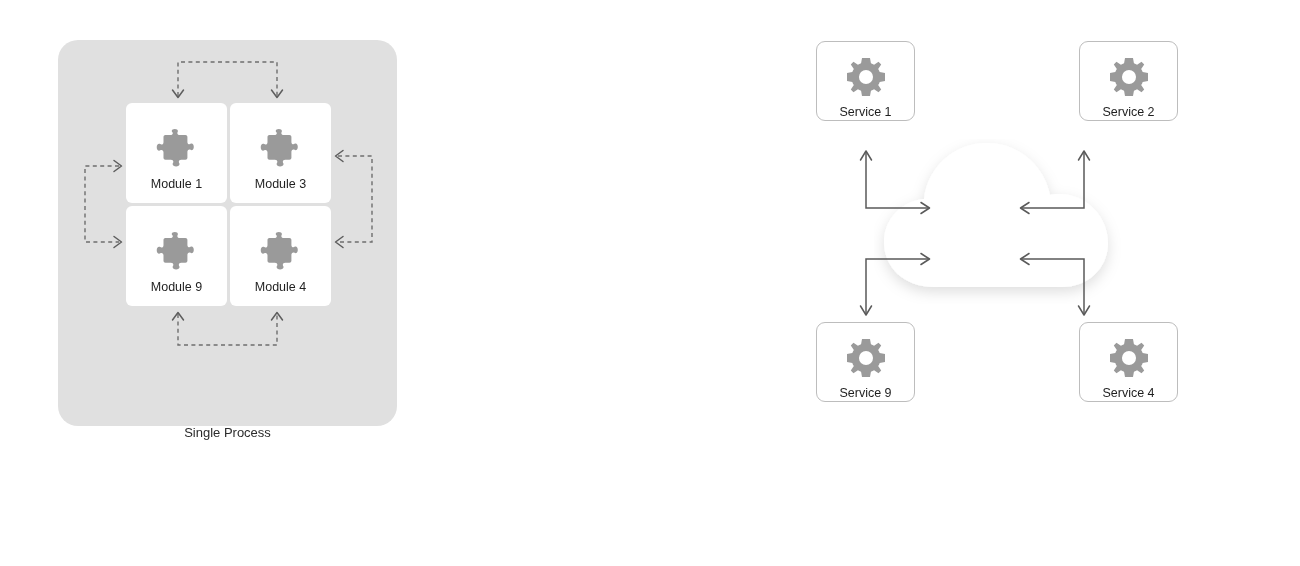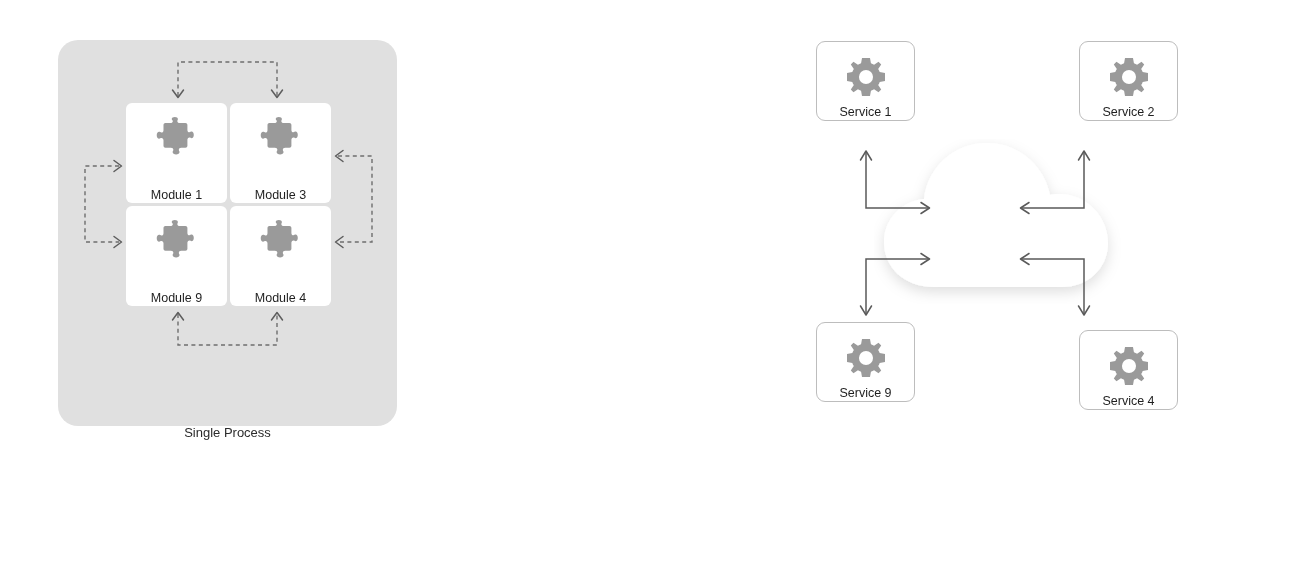--- a/index.html
+++ b/index.html
@@ -77,21 +77,21 @@
     gap: 3px;
   }
 
   .module-card {
     background: #ffffff;
     border-radius: 6px;
     position: relative;
     display: flex;
     flex-direction: column;
     align-items: center;
-    justify-content: space-between;
+    justify-content: center;
     padding-top: 14px;
     box-sizing: border-box;
   }
 
   .puzzle-icon { width: 44px; height: 42px; display: block; }
   .puzzle-icon path { fill: #9a9a9a; }
 
   .module-label {
     font-size: 12.5px;
     color: #1f1f1f;
@@ -136,21 +136,21 @@
     box-sizing: border-box;
     display: flex;
     flex-direction: column;
     align-items: center;
     justify-content: flex-start;
     padding-top: 16px;
   }
   .svc-1 { left: 166px; top: 41px; }
   .svc-2 { left: 429px; top: 41px; }
   .svc-3 { left: 166px; top: 322px; }
-  .svc-4 { left: 429px; top: 330px; justify-content: center; }
+  .svc-4 { left: 429px; top: 322px; justify-content: center; }
 
   .gear-icon { width: 38px; height: 38px; display: block; }
   .gear-icon path, .gear-icon circle { fill: #9a9a9a; }
   .gear-icon circle.hole { fill: #ffffff; }
 
   .service-label {
     font-size: 12.5px;
     color: #1f1f1f;
     margin-top: 9px;
     line-height: 15px;

